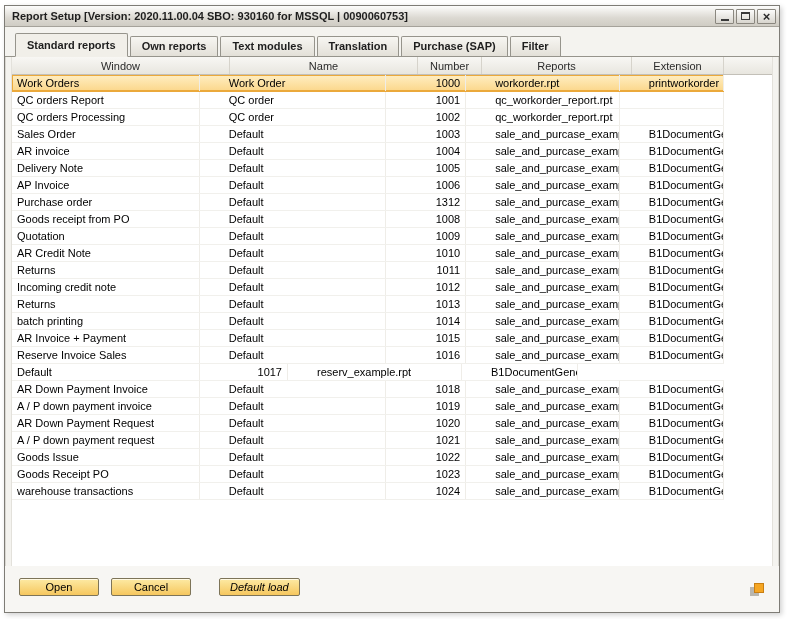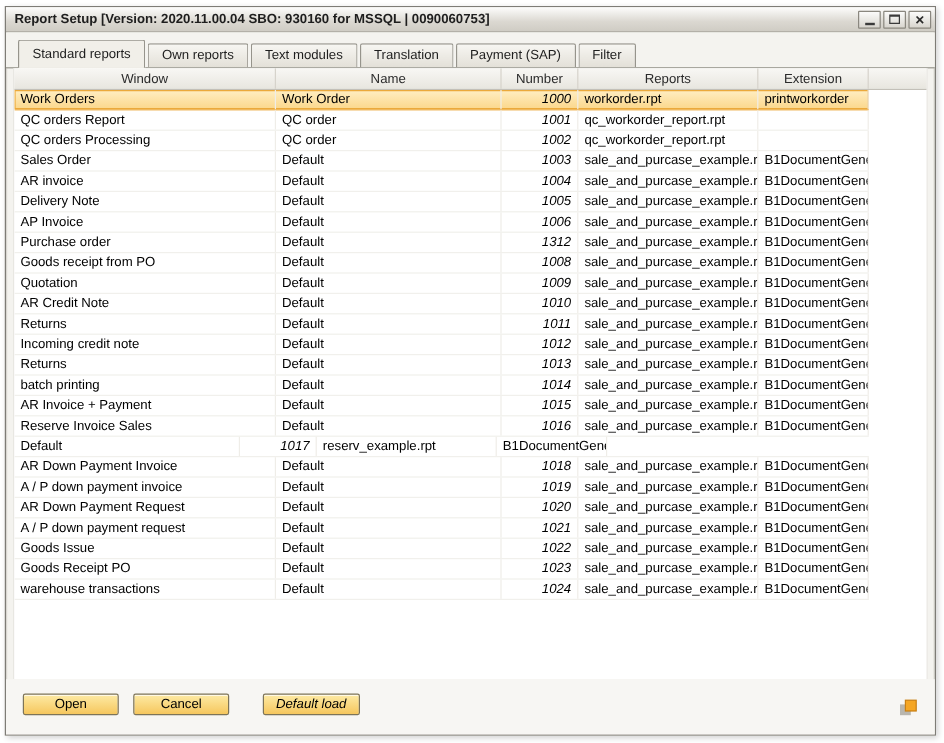--- a/index.html
+++ b/index.html
@@ -30,42 +30,42 @@
   .glyph-close::before{ content:"×"; }
   
   .tabstrip{
     flex:0 0 30px; display:flex; align-items:flex-end; padding:0 0 0 10px;
     background:#f4f3ef; border-bottom:1px solid #96948c;
   }
   .tab{
     height:20px; padding:3px 11px 0; margin-right:2px; font-size:11px; color:#1e1e1e;
     background:linear-gradient(#f7f6f2,#e3e0d8);
     border:1px solid #96948c; border-bottom:none; border-radius:2px 2px 0 0;
-    white-space:nowrap; cursor:default;
+    white-space:nowrap; cursor:default;font-weight:bold;
   }
   .tab.active{
     height:24px; padding-top:5px; margin-bottom:-1px;
     background:#f1efe9; border-bottom:1px solid #f1efe9;
     box-shadow:0 2px 0 #f1efe9;
   }
   
   .grid{ flex:1; display:flex; flex-direction:column; background:#ffffff; margin:0 6px; border-left:1px solid #e3e1db; border-right:1px solid #e3e1db; }
   .table-header{
     flex:0 0 18px; display:flex; font-size:11px; color:#2b2b2b;
     background:linear-gradient(#f8f7f4,#e8e6df);
     border-bottom:1px solid #c3c0b8;
   }
   .th{ display:flex; align-items:center; justify-content:center; border-right:1px solid #d6d3cb; overflow:hidden; white-space:nowrap; }
   .th-fill{ flex:1; border-right:none; }
   .c-window{ width:218px; } .c-name{ width:188px; } .c-number{ width:64px; }
   .c-reports{ width:150px; } .c-extension{ width:92px; }
   .table-body{ flex:1; overflow:hidden; background:#ffffff; font-size:11px; color:#000; }
-  .row{ display:flex; height:17px; width:712px; align-items:center; border-bottom:1px solid #f1f0ec; cursor:default; }
+  .row{ display:flex; height:17px; width:712px; align-items:center; border-bottom:1px solid #f1f0ec; cursor:default;gap:24px; }
   .row .cell{ padding:0 5px; white-space:nowrap; overflow:hidden; height:100%; display:flex; align-items:center; border-right:1px solid #efede8; }
-  .row .c-number{ justify-content:flex-end;font-style:italic; }
+  .row .c-number{ justify-content:flex-end; }
   .row.selected{
     background:linear-gradient(#ffeec3,#fbd78b);
     box-shadow:inset 0 0 0 1px #eba93b;
     border-bottom:1px solid #eba93b;
   }
   
   .footer{ flex:0 0 46px; background:#f7f6f3; display:flex; align-items:center; padding:10px 14px 14px;justify-content:flex-end; }
   .btn{
     height:18px; font-size:11px; color:#000; padding:0 10px; margin-right:12px;
     min-width:80px; display:flex; align-items:center; justify-content:center;
@@ -94,21 +94,21 @@
     <span class="win-btn">
         <span class="glyph-close"></span>
       </span>
   </div>
 
   <div class="tabstrip">
       <div class="tab active"><span>Standard reports</span></div>
       <div class="tab"><span>Own reports</span></div>
       <div class="tab"><span>Text modules</span></div>
       <div class="tab"><span>Translation</span></div>
-      <div class="tab"><span>Payment (SAP)</span></div>
+      <div class="tab"><span>Purchase (SAP)</span></div>
       <div class="tab"><span>Filter</span></div>
     </div>
 
   <div class="grid">
     <div class="table-header">
       <div class="th c-window">Window</div>
       <div class="th c-name">Name</div>
       <div class="th c-number">Number</div>
       <div class="th c-reports">Reports</div>
       <div class="th c-extension">Extension</div>

